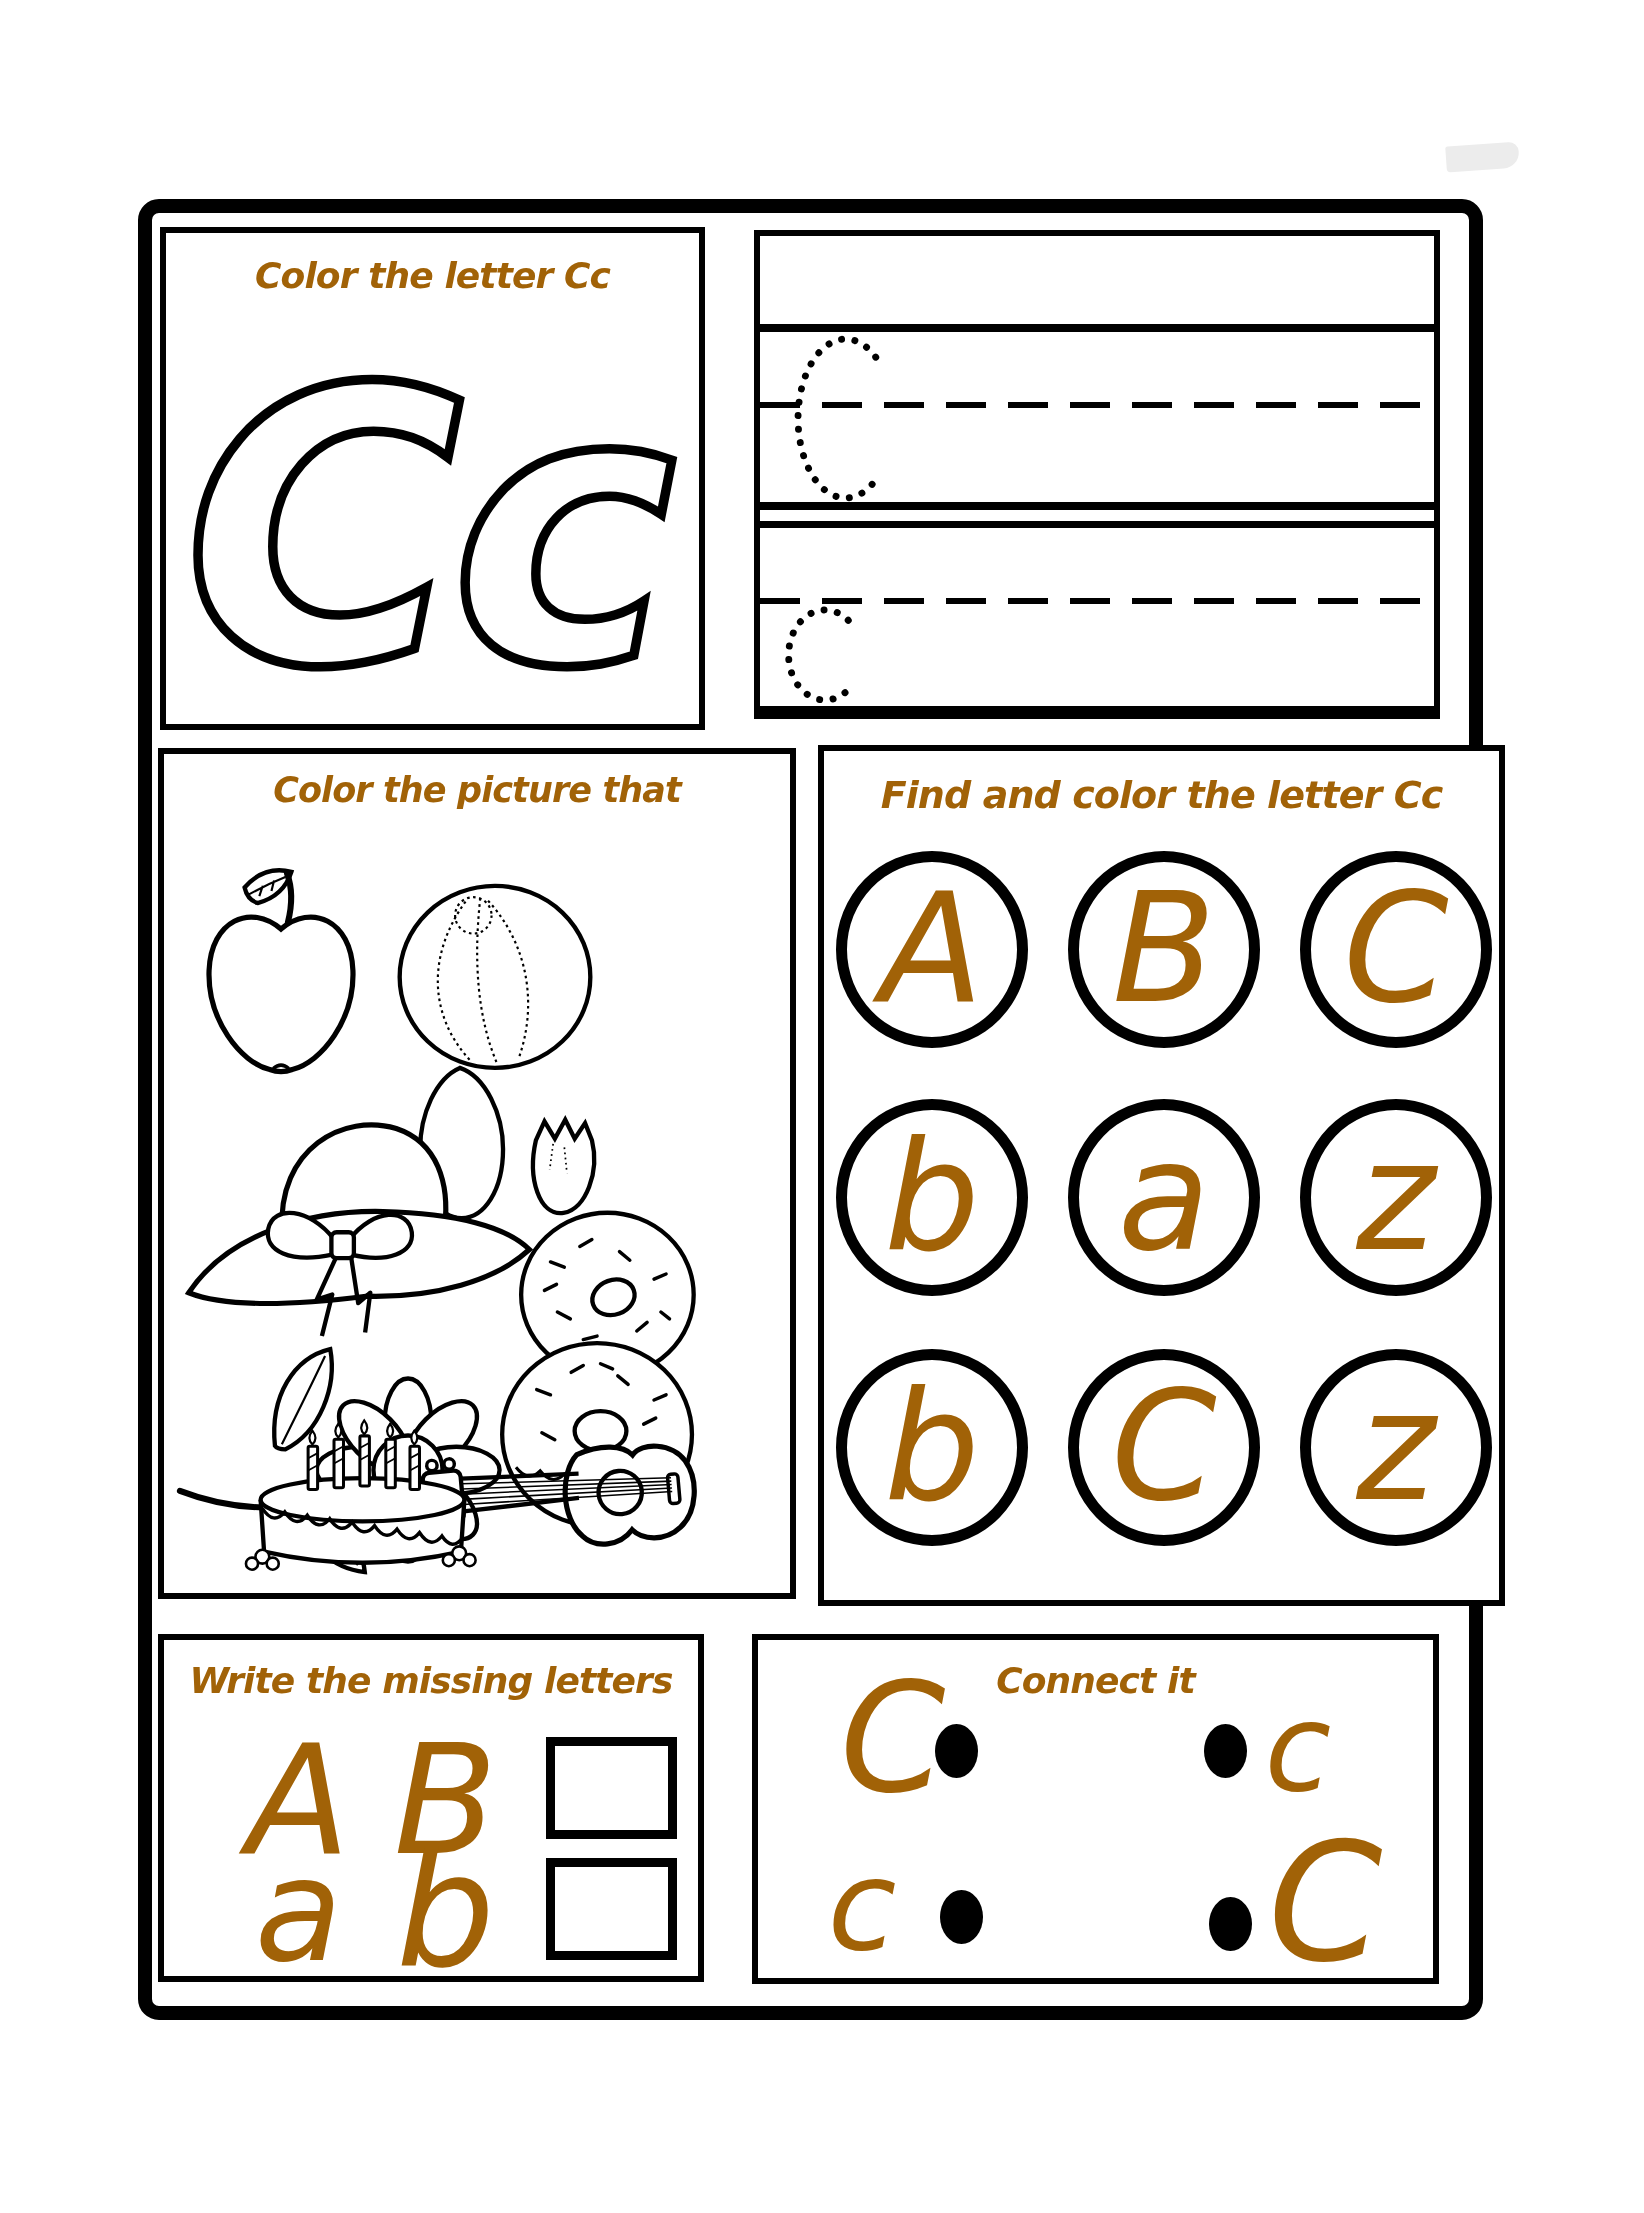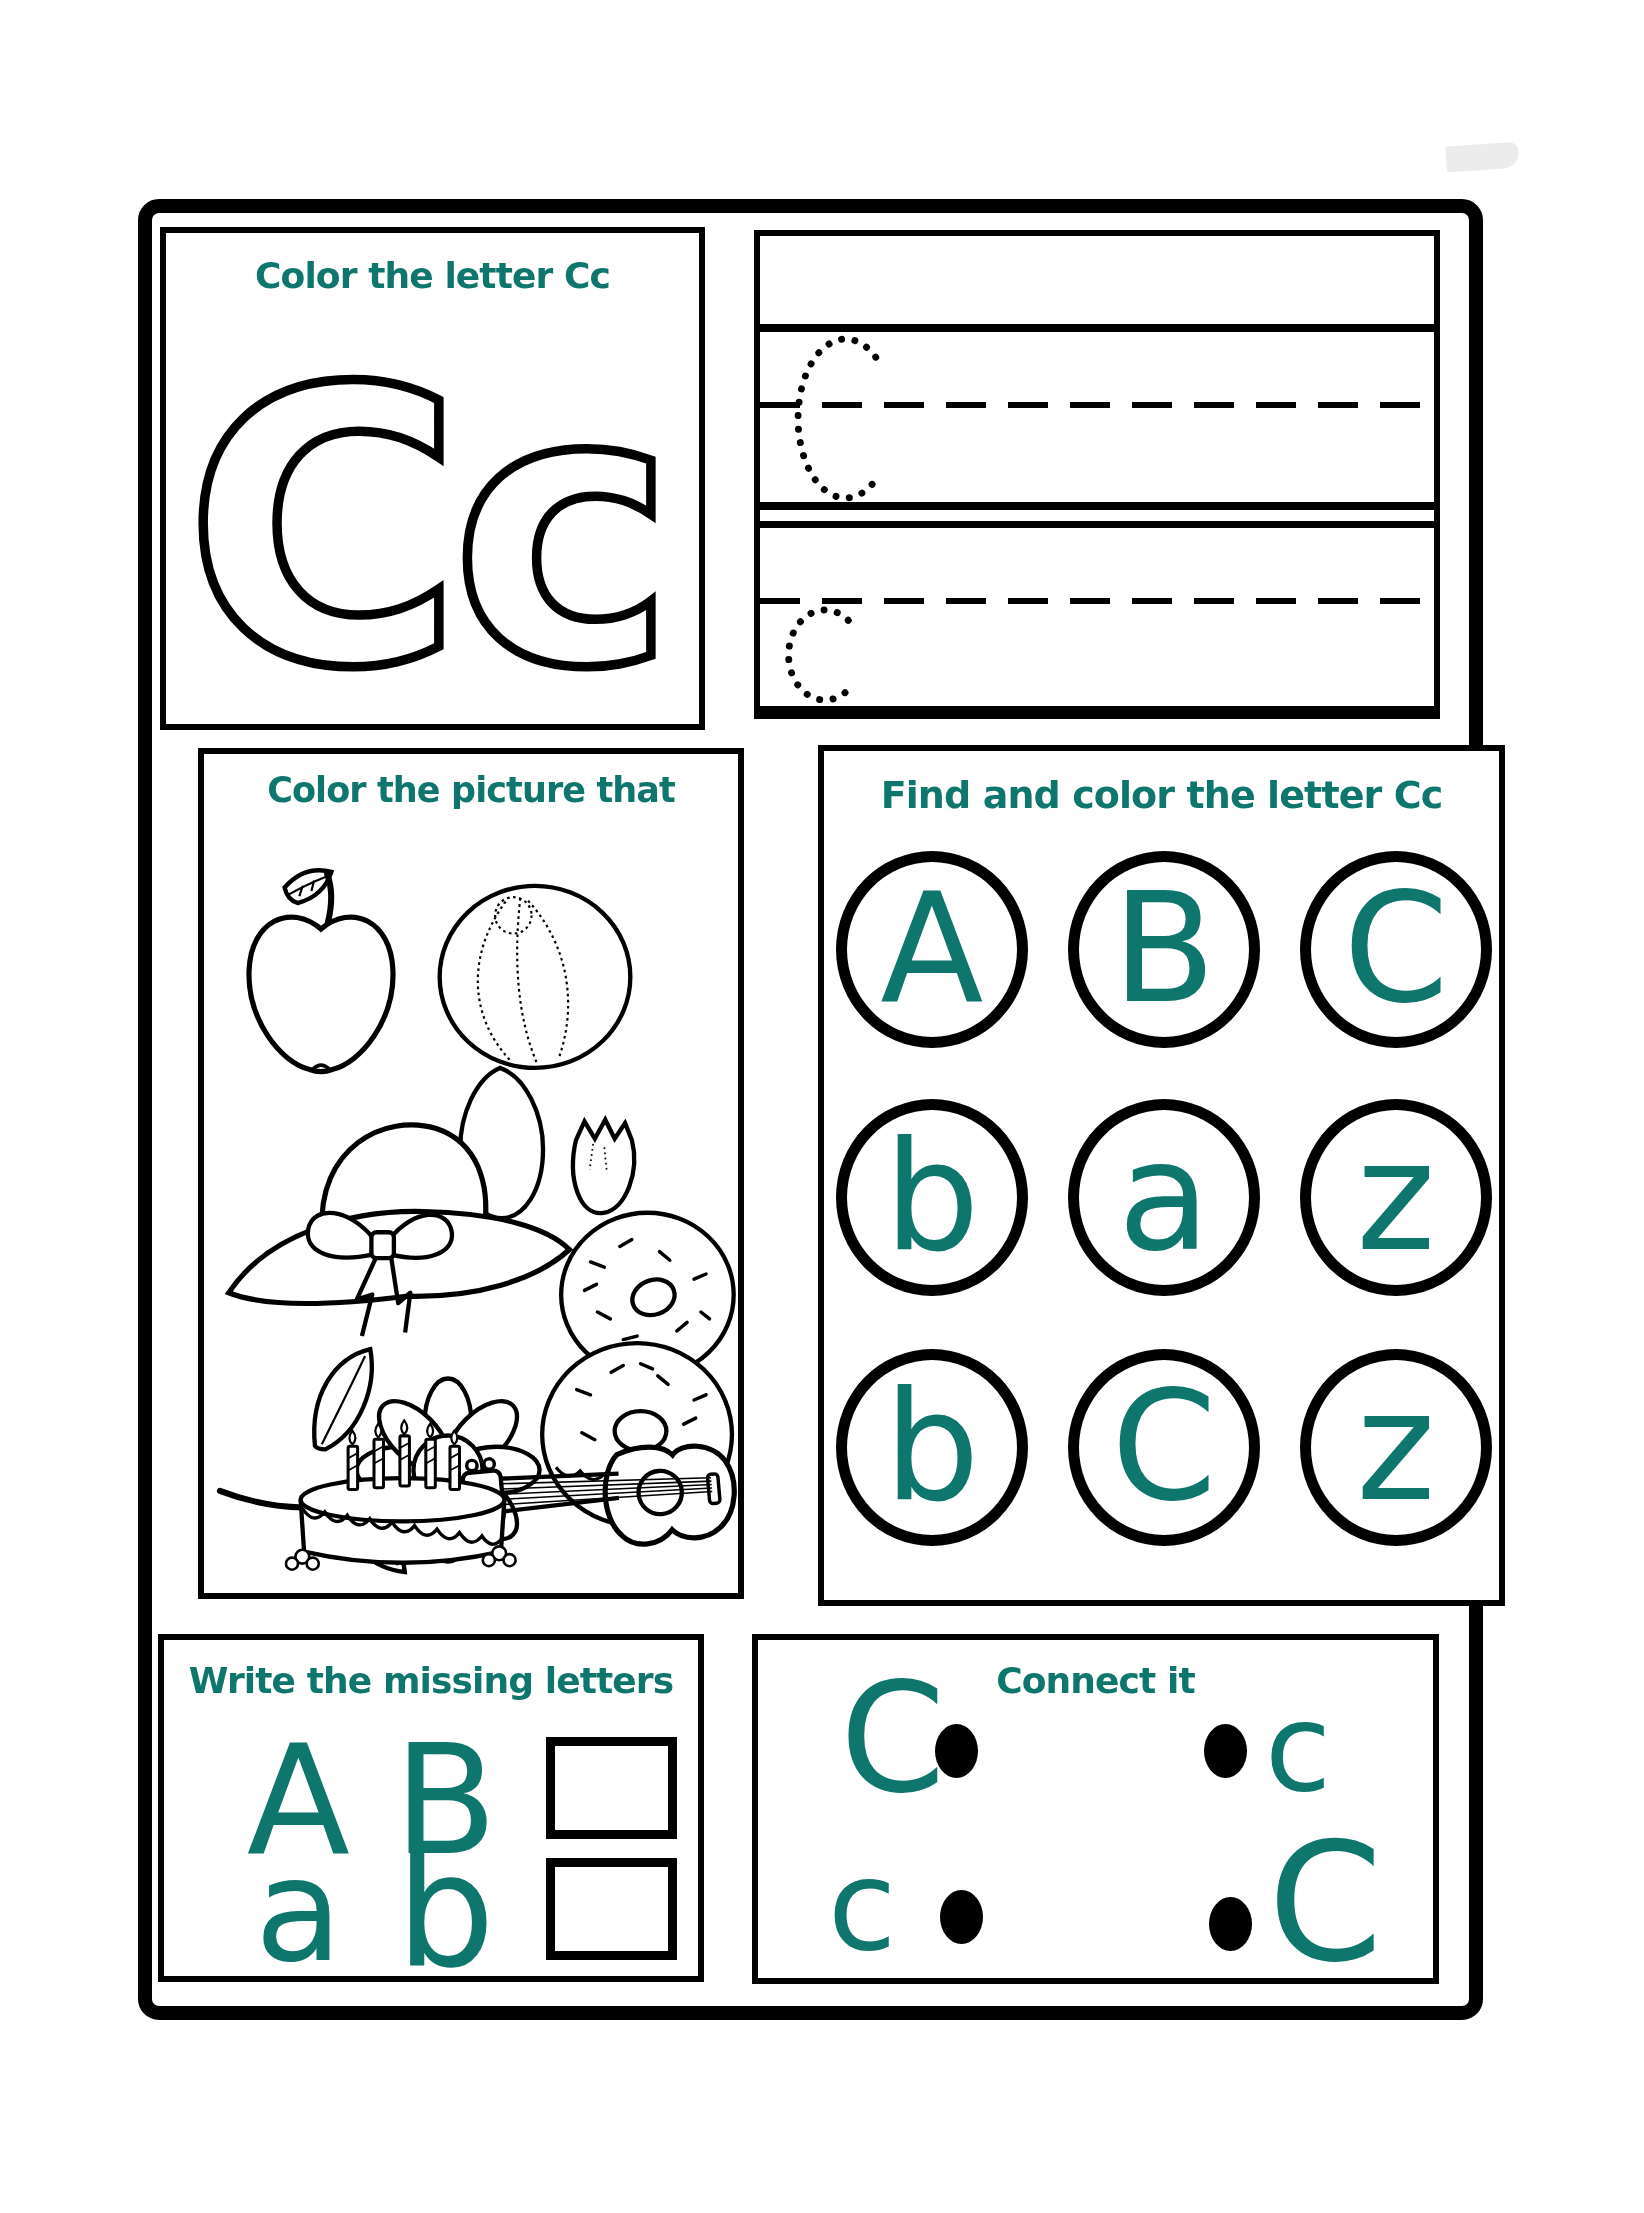--- a/index.html
+++ b/index.html
@@ -1,25 +1,25 @@
 <!DOCTYPE html>
 <html style="font-size:14px"><head>
 <meta charset="utf-8">
 <style>
   html,body{margin:0;padding:0;background:#fff;}
   .page{position:relative;width:1645px;height:2214px;background:#fff;overflow:hidden;
-        font-family:"DejaVu Sans",sans-serif;color:#0f766e;}
+        font-family:"DejaVu Sans",sans-serif;color:#a16207;font-style:italic;}
   .artifact{position:absolute;left:1446px;top:144px;width:73px;height:26px;
         background:#ececec;border-radius:3.5px 14px 22.5px 5.2px;transform:rotate(-4deg);}
   .frame{position:absolute;left:138px;top:199px;width:1345px;height:1821px;
         border:14px solid #000;border-radius:21px;box-sizing:border-box;}
   .panel{position:absolute;border:6px solid #000;box-sizing:border-box;background:#fff;}
   .p1{left:160px;top:227px;width:545px;height:503px;}
   .p2{left:754px;top:230px;width:686px;height:489px;}
-  .p3{left:158px;top:748px;width:546px;height:851px;margin-left:40px;}
+  .p3{left:158px;top:748px;width:638px;height:851px;}
   .p4{left:794px;top:745px;width:687px;height:861px;margin-left:24px;}
   .p5{left:158px;top:1634px;width:546px;height:348px;}
   .p6{left:752px;top:1634px;width:687px;height:350px;}
   .ptitle{position:absolute;left:0;right:0;text-align:center;font-weight:bold;
         font-size:36px;line-height:1.1;letter-spacing:-0.9px;}
   .line{position:absolute;left:0;right:0;background:#000;}
   .dash{position:absolute;left:0;right:0;height:6px;
         background:repeating-linear-gradient(90deg,#000 0 40px,transparent 40px 62px);}
   .circle{width:192px;height:197px;border:11.2px solid #000;border-radius:50%;
         box-sizing:border-box;display:flex;align-items:center;justify-content:center;

